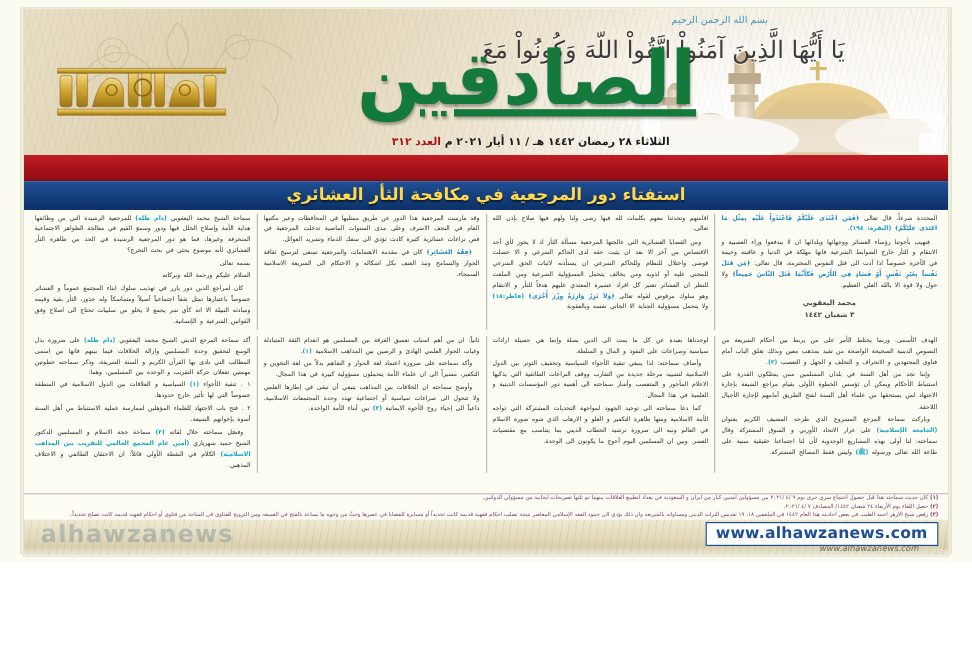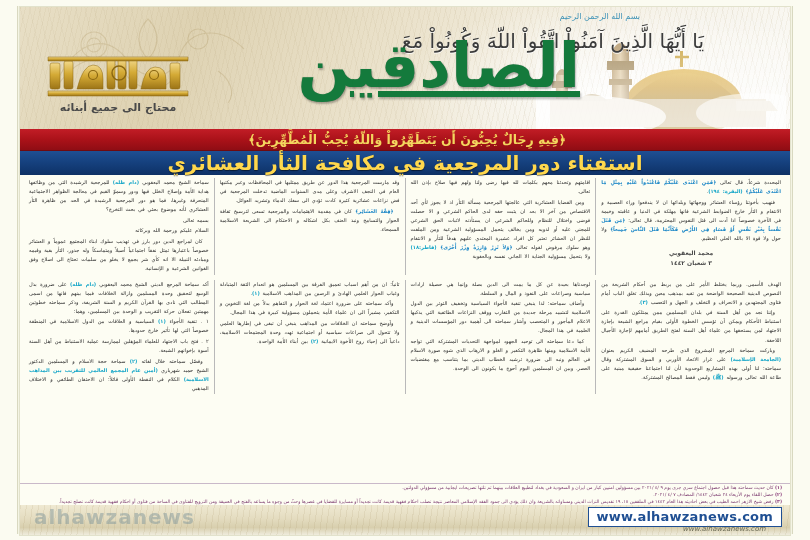--- a/index.html
+++ b/index.html
@@ -5,21 +5,21 @@
 <style>
   * { box-sizing: border-box; margin: 0; padding: 0; }
   html, body {
     width: 810px; height: 540px;
     overflow: hidden;
     background: #ffffff;
     font-family: "DejaVu Sans", "Liberation Sans", sans-serif;
   }
   #page {
     position: relative;
-    width: 810px; height: 540px;
+    width: 810px; height: 468px;
     background: #f4f4e4;
     overflow: hidden;
   }
   
   .frame-edge-l, .frame-edge-r {
     position: absolute; top: 0; bottom: 0; width: 18px;
     background: #fbfbf1;
   }
   .frame-edge-l { left: 0; border-right: 1px solid #d8d8c0; }
   .frame-edge-r { right: 0; border-left: 1px solid #d8d8c0; }
@@ -123,21 +123,21 @@
     white-space: nowrap; letter-spacing: .1px;
     border-bottom: 1px solid #6f0a10;
   }
   .red-bar .quote { color: #f3d65e; }
 
   
   .sec-blue {
     height: 24px;
     background: linear-gradient(180deg, #1f4f93 0%, #15407d 50%, #0e3166 100%);
     color: #ffd84d;
-    font-size: 20px; font-weight: 700;
+    font-size: 14px; font-weight: 700;
     display:flex; align-items:center; justify-content:center;
     white-space: nowrap; letter-spacing: 1.2px;
     text-shadow: 0 1px 1px rgba(0,0,0,.5);
   }
   
   .sec-green {
     height: 24px;
     background: linear-gradient(180deg, #2d9b3f 0%, #1f8b33 50%, #17792a 100%);
     color: #ffe94a;
     font-size: 15.5px; font-weight: 700;
@@ -302,20 +302,24 @@
 
         <rect x="0" y="0" width="250" height="112" fill="url(#mistG)" opacity=".55"></rect>
         <ellipse cx="40" cy="100" rx="90" ry="22" fill="#ffffff" opacity=".75"></ellipse>
         <ellipse cx="220" cy="96" rx="60" ry="20" fill="#ffffff" opacity=".6"></ellipse>
       </svg>
 
       <div class="basmala">بسم الله الرحمن الرحيم</div>
       <div class="ayah">يَا أَيُّهَا الَّذِينَ آمَنُواْ اتَّقُواْ اللّهَ وَكُونُواْ مَعَ</div>
       <div class="logo-title">الصادقين</div>
 
+      <div class="dateline">
+        <span>الثلاثاء ٢٨ رمضان ١٤٤٢ هـ / ١١ أيار ٢٠٢١ م</span>
+        <span class="issue">العدد ٣١٢</span>
+      </div>
 
       <div class="emblem">
         <svg class="emblem-art" viewBox="0 0 150 44">
           <defs>
             <linearGradient id="gold" x1="0" y1="0" x2="0" y2="1">
               <stop offset="0%" stop-color="#f2d98b"></stop>
               <stop offset="45%" stop-color="#d4aa35"></stop>
               <stop offset="100%" stop-color="#9c7417"></stop>
             </linearGradient>
           </defs>
@@ -328,27 +332,25 @@
             <rect x="85" y="4" width="8" height="30" rx="2"></rect>
             <path d="M97 34 q4 -22 14 -22 q11 0 11 13 l0 9 Z"></path>
             <rect x="126" y="8" width="10" height="26" rx="2"></rect>
             <path d="M4 36 h140 v5 h-140 Z"></path>
             <path d="M4 2 h140 v4 h-140 Z"></path>
             <circle cx="75" cy="18" r="7" fill="none" stroke="#8a6712" stroke-width="1.4"></circle>
             <circle cx="49" cy="20" r="4.5" fill="none" stroke="#8a6712" stroke-width="1.2"></circle>
             <circle cx="110" cy="20" r="4.5" fill="none" stroke="#8a6712" stroke-width="1.2"></circle>
           </g>
         </svg>
-        <div class="emblem-cap">محتاج الى جميع أبنائه</div>
       </div>
     </div>
 
 
     <div class="red-bar">
-      <span class="quote">﴿فِيهِ رِجَالٌ يُحِبُّونَ أَن يَتَطَهَّرُواْ وَاللّهُ يُحِبُّ الْمُطَّهِّرِينَ﴾</span>
       &nbsp;
     </div>
 
     <div class="sec-blue">استفتاء دور المرجعية في مكافحة الثأر العشائري</div>
     <div class="article">
       <div class="cols">
         <div class="col">
           <div class="para">المحددة شرعاً، قال تعالى <span class="quran">﴿فَمَنِ اعْتَدَى عَلَيْكُمْ فَاعْتَدُواْ عَلَيْهِ بِمِثْلِ مَا اعْتَدَى عَلَيْكُمْ﴾</span> <span class="em-cyan">(البقرة: ١٩٤)</span>.</div>
           <div class="para first-indent">فنهيب بأخوتنا رؤساء العشائر ووجهائها وبلدائها ان لا يندفعوا وراء العصبية و الانتقام و الثأر خارج الضوابط الشرعية فانها مهلكة في الدنيا و عاقبته وخيمة في الآخرة خصوصاً اذا أدت الى قتل النفوس المحترمة، قال تعالى: <span class="quran">﴿مَن قَتَلَ نَفْساً بِغَيْرِ نَفْسٍ أَوْ فَسَادٍ فِي الأَرْضِ فَكَأَنَّمَا قَتَلَ النَّاسَ جَمِيعاً﴾</span> ولا حول ولا قوة الا بالله العلي العظيم.</div>
           <div class="sig">

